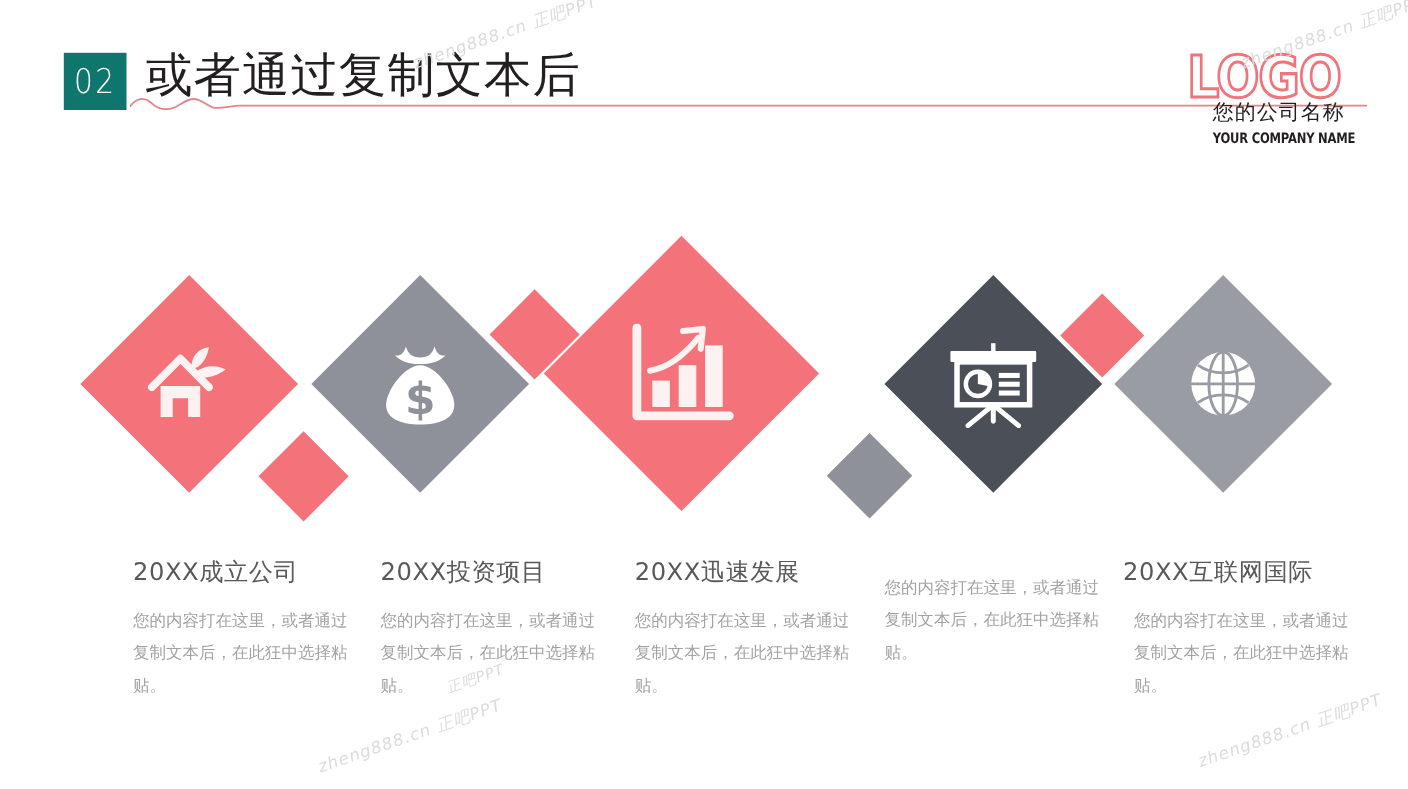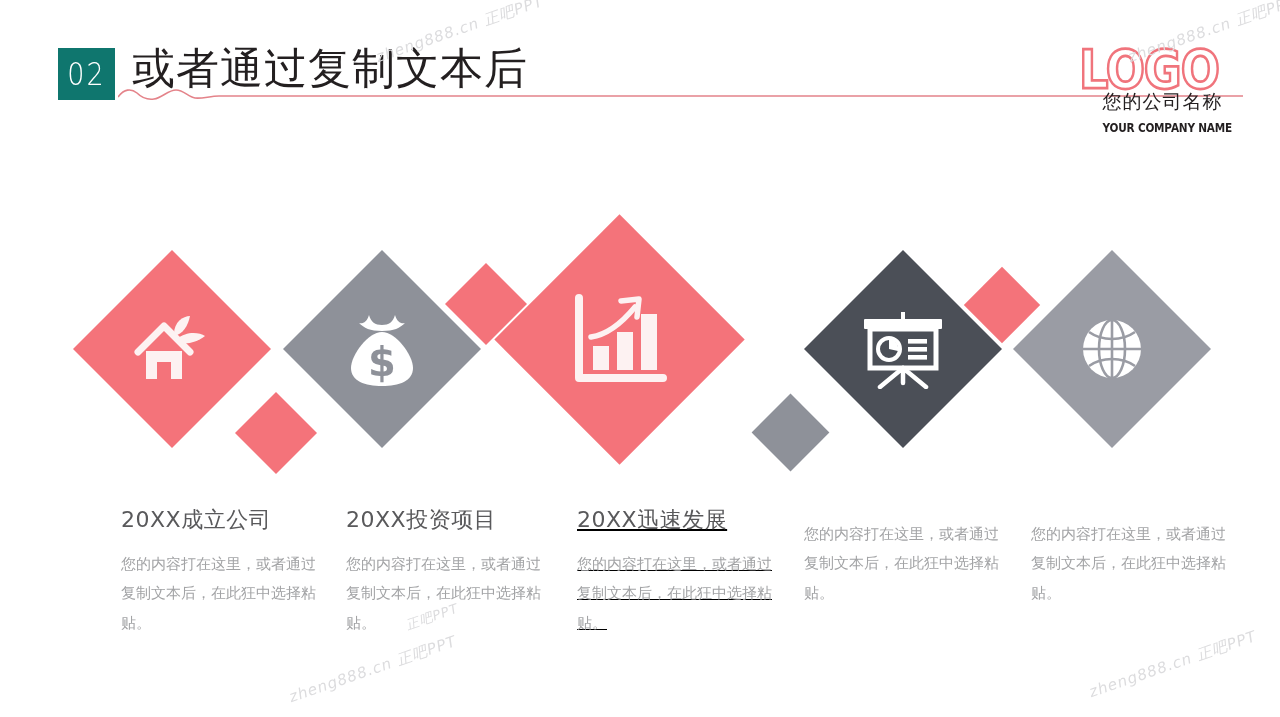--- a/index.html
+++ b/index.html
@@ -242,30 +242,31 @@
   <div class="caption-col" style="left:82px;">
     <div class="caption-title">20XX成立公司</div>
     <div class="caption-body">您的内容打在这里，或者通过复制文本后，在此狂中选择粘贴。</div>
   </div>
 
   <div class="caption-col" style="left:307px;">
     <div class="caption-title">20XX投资项目</div>
     <div class="caption-body">您的内容打在这里，或者通过复制文本后，在此狂中选择粘贴。</div>
   </div>
 
-  <div class="caption-col" style="left:538px;text-decoration:underline;">
+  <div class="caption-col" style="left:538px;">
     <div class="caption-title">20XX迅速发展</div>
     <div class="caption-body">您的内容打在这里，或者通过复制文本后，在此狂中选择粘贴。</div>
   </div>
 
   <div class="caption-col" style="left:755px;">
     <div class="caption-body" style="margin-left:10px;">您的内容打在这里，或者通过复制文本后，在此狂中选择粘贴。</div>
   </div>
 
   <div class="caption-col" style="left:982px;">
+    <div class="caption-title">20XX互联网国际</div>
     <div class="caption-body" style="margin-left:10px;">您的内容打在这里，或者通过复制文本后，在此狂中选择粘贴。</div>
   </div>
 </div>
 
 <div class="watermark" style="left:285px; top:660px; transform:rotate(-19deg);">zheng888.cn 正吧PPT</div>
 <div class="watermark" style="left:1085px; top:655px; transform:rotate(-19deg);">zheng888.cn 正吧PPT</div>
 <div class="watermark wm-small" style="left:405px; top:608px; transform:rotate(-19deg);">正吧PPT</div>
 <div class="watermark" style="left:372px; top:20px; transform:rotate(-19deg);">zheng888.cn 正吧PPT</div>
 <div class="watermark" style="left:1124px; top:20px; transform:rotate(-19deg);">zheng888.cn 正吧PPT</div>
 

